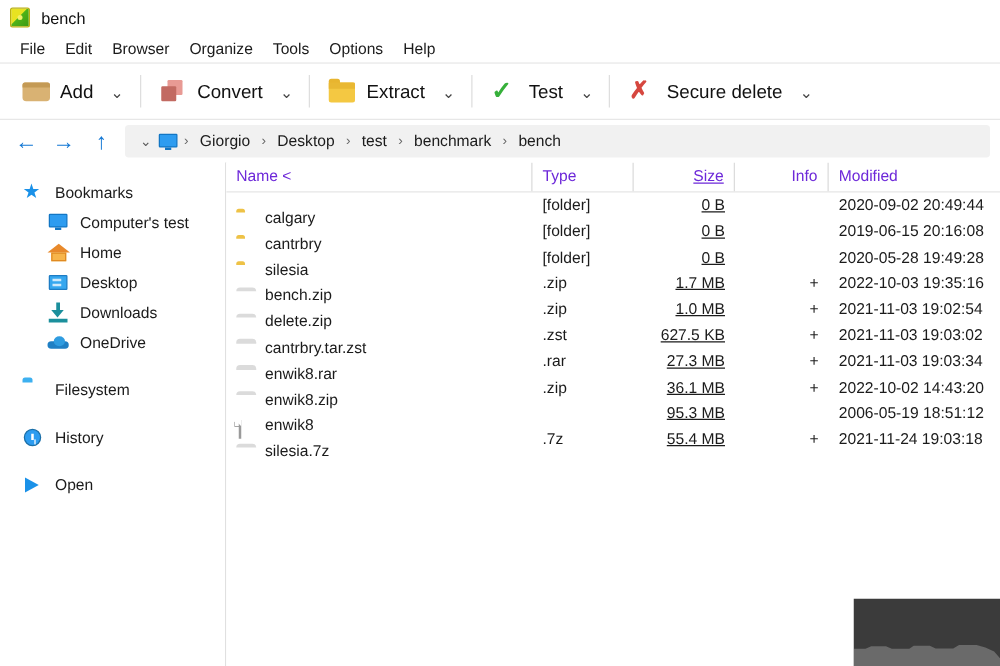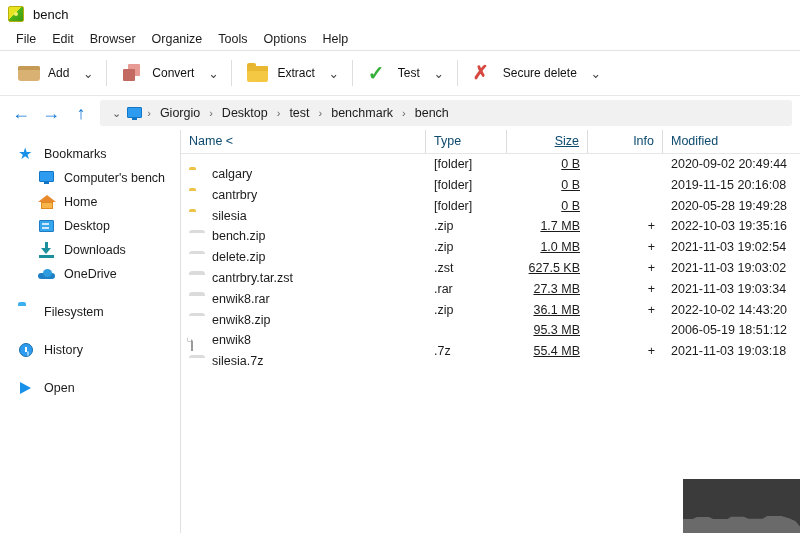--- a/index.html
+++ b/index.html
@@ -81,21 +81,21 @@
   .tb-group { display: flex; align-items: center; }
   .tb-button {
     display: flex;
     align-items: center;
     gap: 8px;
     padding: 4px 8px;
     border-radius: 3px;
     cursor: default;
     white-space: nowrap;
   }
-  .tb-label { font-size: 12px; color: #111; }
+  .tb-label { font-size: 15px; color: #111; }
   .tb-arrow {
     width: 22px;
     display: flex;
     align-items: center;
     justify-content: center;
     cursor: default;
     color: #444;
   }
   .tb-sep {
     width: 1px;
@@ -369,21 +369,21 @@
   }
   .fl-header {
     display: flex;
     height: 23px;
     align-items: center;
     border-bottom: 1px solid #e6e6e6;
     background: #ffffff;
   }
   .fl-head-cell {
     font-size: 12.5px;
-    color: #0c4a6e;
+    color: #6d28d9;
     cursor: default;
     box-sizing: border-box;
     padding: 0 8px;
     height: 23px;
     line-height: 23px;
     white-space: nowrap;
     overflow: hidden;
   }
   .fl-head-cell.divided { border-right: 1px solid #dcdcdc; }
 
@@ -597,21 +597,21 @@
     <div class="side-row">
       <span class="side-ico"><span class="i-star">★</span></span>
       <span class="side-label">Bookmarks</span>
     </div>
 
     <div class="side-row child">
       <span class="side-ico i-monitor">
           <span class="scr"></span>
           <span class="stand"></span>
         </span>
-      <span class="side-label">Computer's bench</span>
+      <span class="side-label">Computer's test</span>
     </div>
 
     <div class="side-row child">
       <span class="side-ico i-home">
           <span class="roof"></span>
           <span class="body"></span>
         </span>
       <span class="side-label">Home</span>
     </div>
 
@@ -689,21 +689,21 @@
       </div>
 
       <div class="fl-row">
         <div class="fl-cell col-name">
           <span class="fi"><span class="fi-folder"></span></span>
           <span>cantrbry</span>
         </div>
         <div class="fl-cell col-type">[folder]</div>
         <div class="fl-cell col-size">0 B</div>
         <div class="fl-cell col-info"></div>
-        <div class="fl-cell col-mod">2019-11-15 20:16:08</div>
+        <div class="fl-cell col-mod">2019-06-15 20:16:08</div>
       </div>
 
       <div class="fl-row">
         <div class="fl-cell col-name">
           <span class="fi"><span class="fi-folder"></span></span>
           <span>silesia</span>
         </div>
         <div class="fl-cell col-type">[folder]</div>
         <div class="fl-cell col-size">0 B</div>
         <div class="fl-cell col-info"></div>
@@ -777,21 +777,21 @@
       </div>
 
       <div class="fl-row">
         <div class="fl-cell col-name">
           <span class="fi"><span class="fi-arch" style="background:#b8bd28"></span></span>
           <span>silesia.7z</span>
         </div>
         <div class="fl-cell col-type">.7z</div>
         <div class="fl-cell col-size">55.4 MB</div>
         <div class="fl-cell col-info">+</div>
-        <div class="fl-cell col-mod">2021-11-03 19:03:18</div>
+        <div class="fl-cell col-mod">2021-11-24 19:03:18</div>
       </div>
 
     </div>
   </div>
 </div>
 
 <div class="dark-overlay">
   <div class="lower"></div>
 </div>
 

